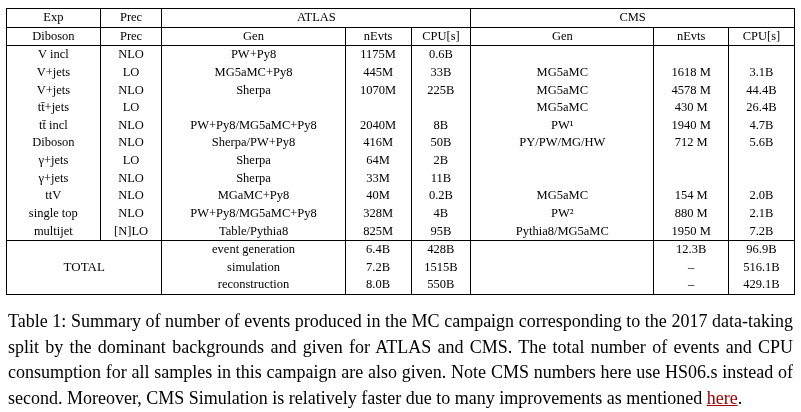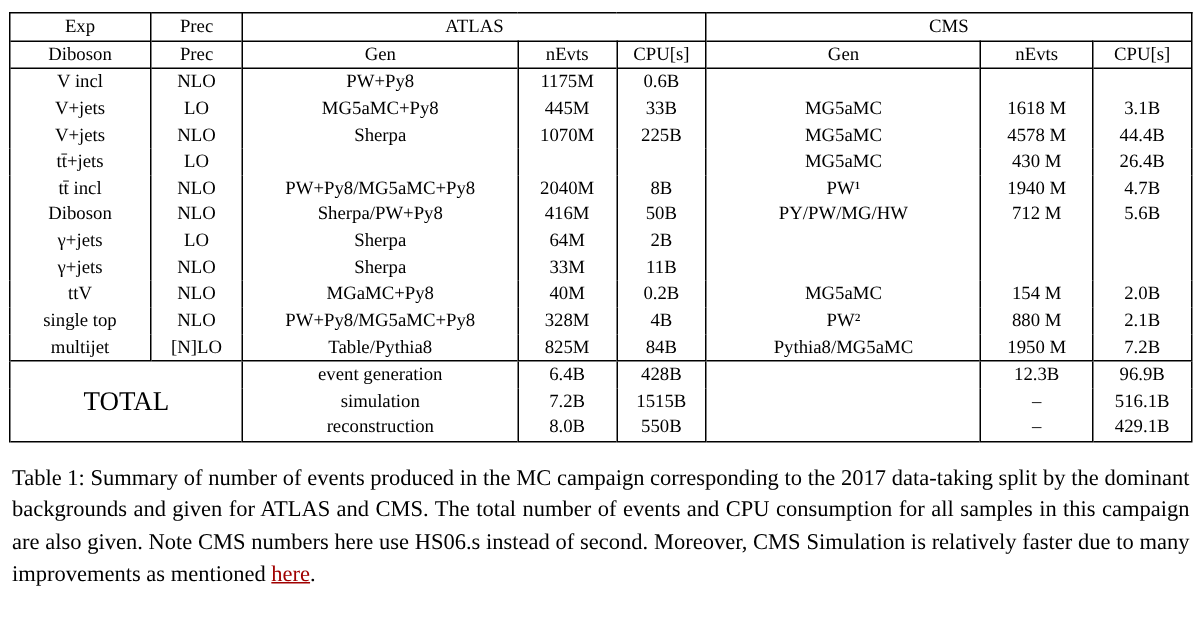--- a/index.html
+++ b/index.html
@@ -39,31 +39,31 @@
   .frame-top td { border-top: 1.4px solid #000; }
   .rule-thin td { border-top: 0.8px solid #000; }
   .rule-thick td { border-top: 1.4px solid #000; margin-top: 28px; }
   .vr { border-right: 0.8px solid #000; }
   .outer-l { border-left: 1.4px solid #000; }
   .outer-r { border-right: 1.4px solid #000; font-family: Liberation Serif, serif; }
   .hdr-row td { padding-top: 2px; padding-bottom: 2px; }
 
   .caption {
     margin: 14px 8px 0 8px;
-    font-size: 15px;
+    font-size: 18px;
     line-height: 1.42;
     text-align: justify;
     color: #000;
   }
   .caption .lbl { }
   .link {
     color: #a00000;
     text-decoration: underline;
   }
-  .tot-cell { font-size: 18px; }
+  .tot-cell { font-size: 13px; }
 </style>
 </head>
 <body>
 
 <div class="page">
 
   <table class="main">
     <colgroup>
       <col style="width:88px">
       <col style="width:58px">
@@ -192,21 +192,21 @@
         <td class="vr">4B</td>
         <td class="vr">PW²</td>
         <td class="vr">880 M</td>
         <td class="outer-r">2.1B</td>
       </tr>
       <tr>
         <td class="outer-l vr">multijet</td>
         <td class="vr">[N]LO</td>
         <td class="vr">Table/Pythia8</td>
         <td class="vr">825M</td>
-        <td class="vr">84B</td>
+        <td class="vr">95B</td>
         <td class="vr">Pythia8/MG5aMC</td>
         <td class="vr">1950 M</td>
         <td class="outer-r">7.2B</td>
       </tr>
 
       <tr class="rule-thick">
         <td colspan="2" rowspan="3" class="outer-l vr tot-cell">TOTAL</td>
         <td class="vr">event generation</td>
         <td class="vr">6.4B</td>
         <td class="vr">428B</td>

